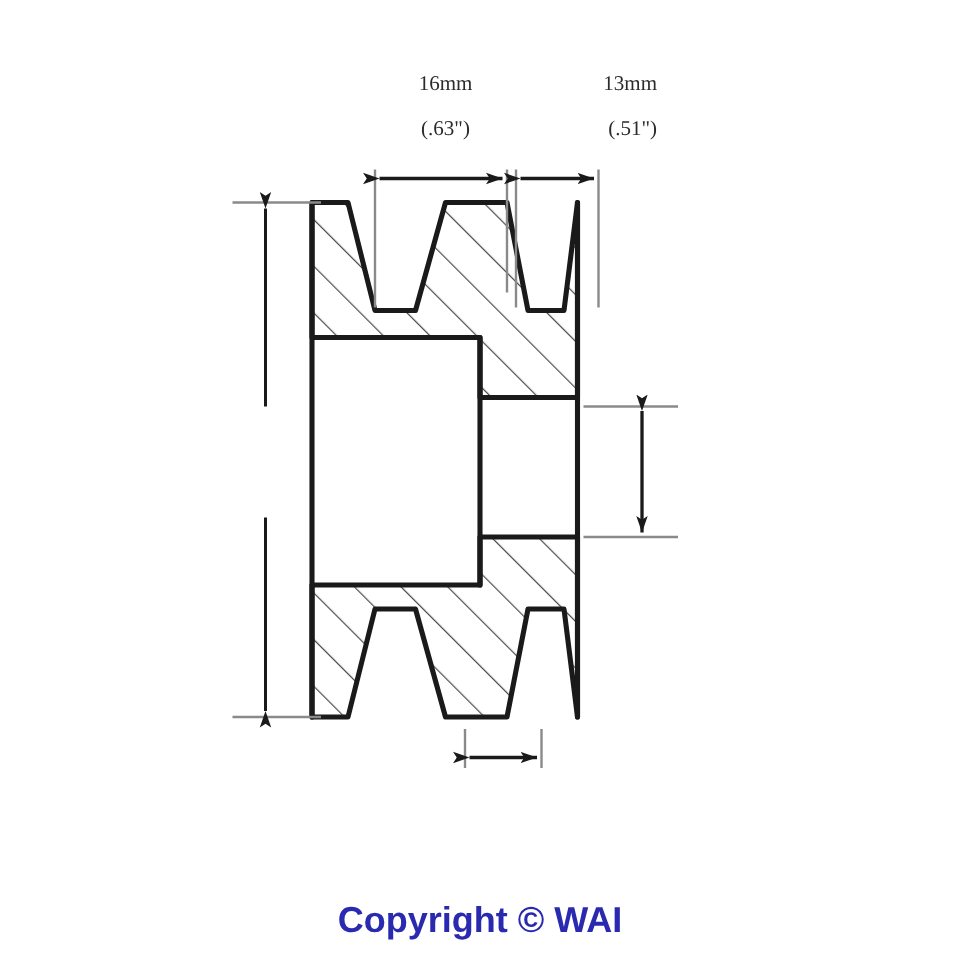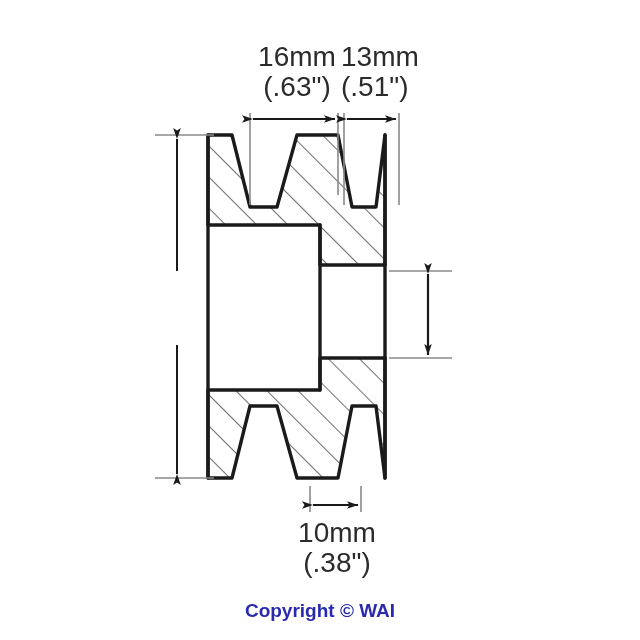--- a/index.html
+++ b/index.html
@@ -21,42 +21,42 @@
   }
   #drawing {
     position: absolute;
     left: 0;
     top: 0;
     width: 640px;
     height: 640px;
   }
   .dim-text {
     position: absolute;
-    font-family: Liberation Sans, sans-serif;
-    font-size: 28px;
+    font-family: Liberation Serif, serif;
+    font-size: 14px;
     line-height: 30px;
     color: #2b2b2b;
     white-space: nowrap;
     letter-spacing: 0px;
   }
   .dim-text .l2 { display: block; }
   #copyright {
     position: absolute;
     left: 0;
     top: 600px;
     width: 640px;
     text-align: center;
     font-family: "Liberation Sans", sans-serif;
-    font-size: 19px;
+    font-size: 24px;
     font-weight: bold;
     color: #2a2ab0;
     white-space: nowrap;
   }
   .t-16 { left: 252px; top: 42px; text-align: center; width: 90px; }
-  .t-13 { left: 341px; top: 42px; text-align: left; width: 80px; }
+  .t-13 { left: 358px; top: 42px; text-align: right; width: 80px; }
   .t-67 { left: 126px; top: 281px; text-align: center; width: 80px; }
   .t-17 { left: 440px; top: 281px; text-align: left;   width: 90px; }
   .t-10 { left: 292px; top: 518px; text-align: center; width: 90px; }
 </style>
 </head>
 <body>
 
 <div id="page">
 
   <svg id="drawing" viewBox="0 0 640 640">
@@ -184,20 +184,16 @@
     <span class="l2">(.63")</span>
   </div>
 
   <div class="dim-text t-13">
     <span>13mm</span>
     <span class="l2">(.51")</span>
   </div>
 
 
 
-  <div class="dim-text t-10">
-    <span>10mm</span>
-    <span class="l2">(.38")</span>
-  </div>
 
   <div id="copyright">Copyright © WAI</div>
 
 </div>
 
 </body></html>

